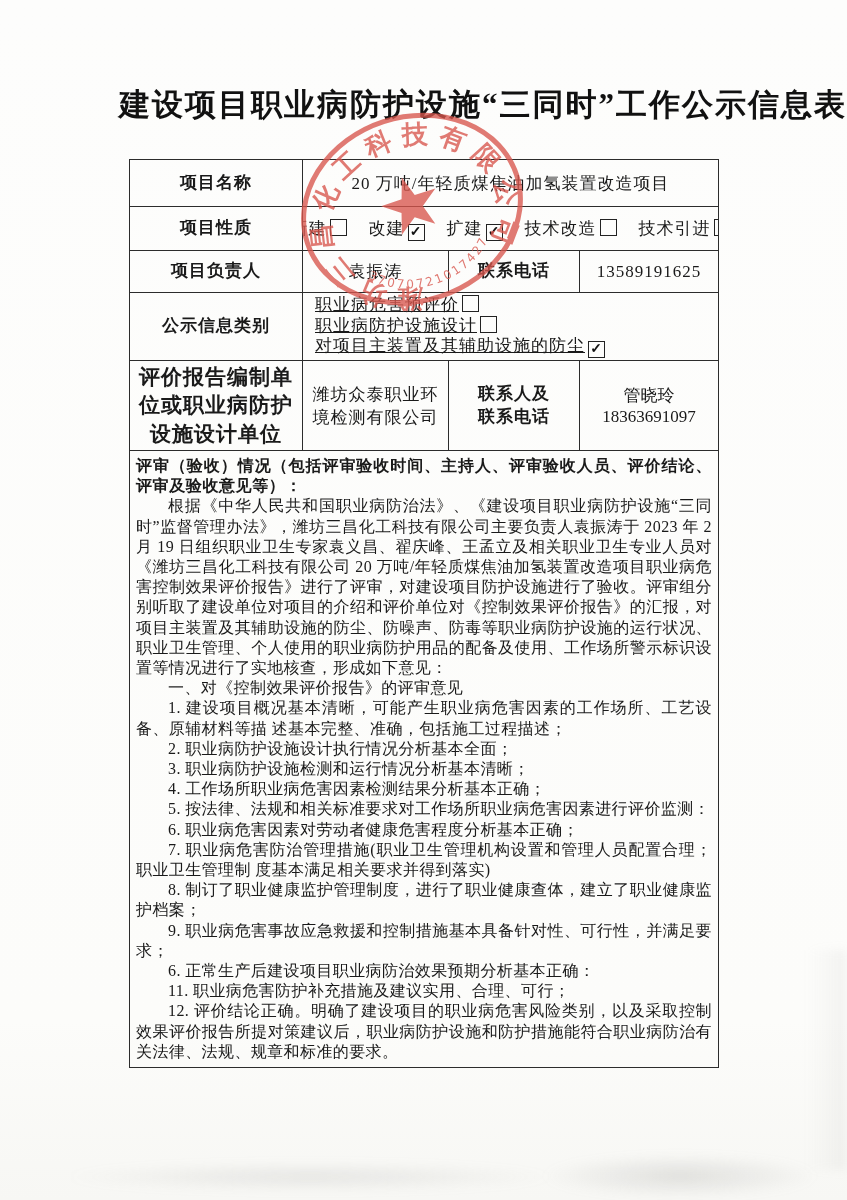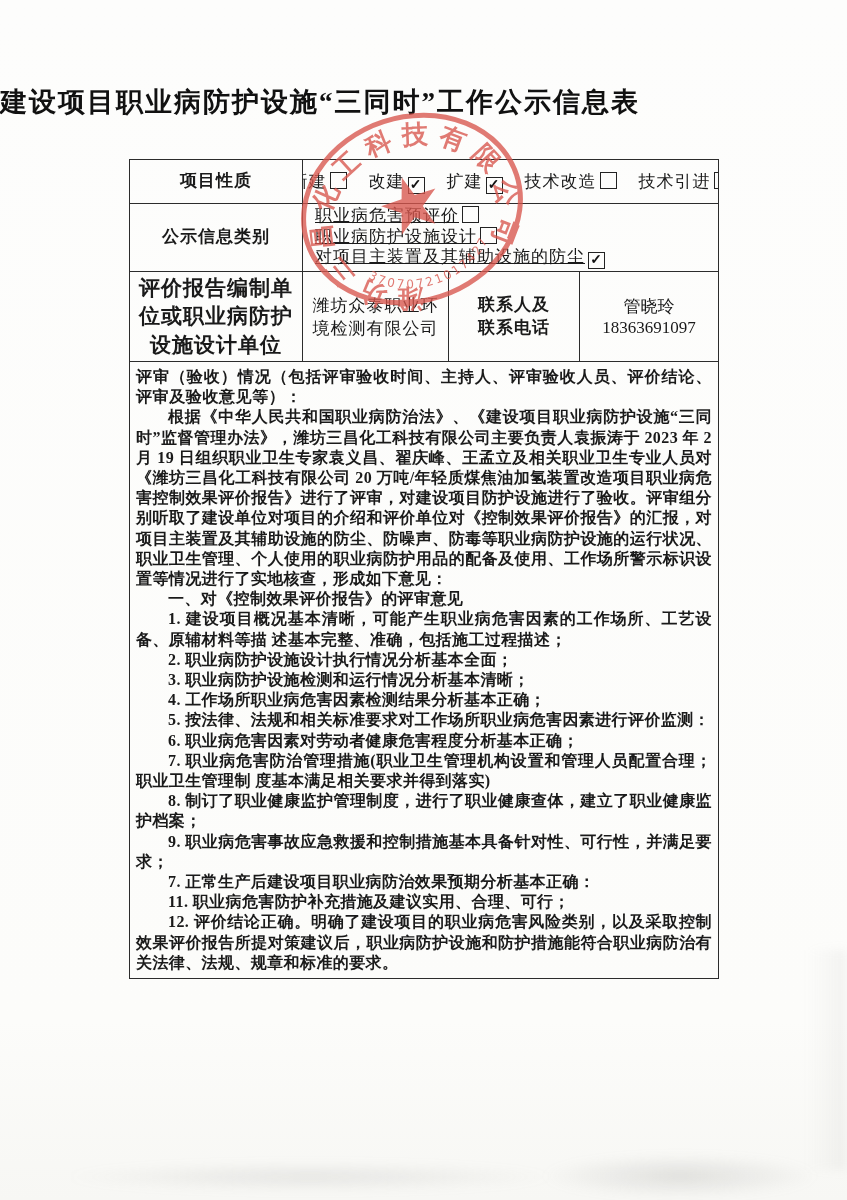--- a/index.html
+++ b/index.html
@@ -6,21 +6,21 @@
   body{
     width:847px;height:1200px;
     background:#fdfdfb;
     font-family:"Liberation Serif","DejaVu Serif",serif;
     color:#1d1d1d;
     overflow:hidden;
   }
   .page{position:relative;width:847px;height:1200px;background:linear-gradient(180deg,#fdfdfc 0%,#fcfcfa 85%,#f7f7f4 100%);}
   .doc-title{
     position:absolute;left:0;top:84px;width:847px;
-    text-align:left;font-size:27px;font-weight:bold;
+    text-align:right;font-size:31px;font-weight:bold;
     letter-spacing:2px;color:#111;
   }
   table.form{
     position:absolute;left:129px;top:159px;width:589px;
     border-collapse:collapse;table-layout:fixed;
     font-size:17px;color:#1a1a1a;
   }
   table.form td{
     border:1.6px solid #2c2c2c;
     padding:2px 6px;
@@ -42,22 +42,22 @@
   .nature-opt{white-space:nowrap;letter-spacing:1px;}
   .pub-line{line-height:20.5px;letter-spacing:1px;text-decoration:underline;}
   
   td.review-cell{
     vertical-align:top;text-align:left;
     padding:5px 9px 6px 9px;
     margin-left:40px;
   }
   .rv{font-size:16px;line-height:20.2px;letter-spacing:0.4px;text-align:justify;}
   .rv-heading{font-weight:bold;letter-spacing:0.6px;}
-  .rv-para{text-indent:2em;margin:0;font-weight:bold;}
-  .rv-bold{font-weight:bold;text-indent:2em;}
+  .rv-para{text-indent:2em;margin:0;}
+  .rv-bold{font-weight:normal;text-indent:2em;}
   
   .seal{position:absolute;left:286px;top:103px;pointer-events:none;}
   
   .smudge{position:absolute;pointer-events:none;filter:blur(5px);}
   .smudge-a{left:60px;bottom:8px;width:500px;height:30px;background:radial-gradient(ellipse at center,rgba(150,150,148,0.18),rgba(150,150,148,0) 70%);}
   .smudge-b{left:540px;bottom:2px;width:280px;height:44px;background:radial-gradient(ellipse at center,rgba(140,140,138,0.22),rgba(140,140,138,0) 70%);}
   .smudge-c{right:0px;top:950px;width:40px;height:220px;background:linear-gradient(90deg,rgba(160,160,158,0) 0%,rgba(160,160,158,0.10) 100%);}
 </style>
 </head>
 <body>
@@ -68,35 +68,45 @@
 
   <table class="form">
     <colgroup>
         <col style="width:173px">
         <col style="width:146px">
         <col style="width:131px">
         <col style="width:139px">
       </colgroup>
 
     <tbody>
+        <tr style="height:47px">
+      <td class="lbl">项目名称</td>
+      <td class="val" colspan="3">20 万吨/年轻质煤焦油加氢装置改造项目</td>
+    </tr>
 
 
     <tr style="height:44px">
       <td class="lbl">项目性质</td>
       <td class="val" colspan="3">
         <div class="nature-row">
           <span class="nature-opt"><span>新建</span><span class="cbx"></span></span>
           <span class="nature-opt"><span>改建</span><span class="cbx">✓</span></span>
           <span class="nature-opt"><span>扩建</span><span class="cbx">✓</span></span>
           <span class="nature-opt"><span>技术改造</span><span class="cbx"></span></span>
           <span class="nature-opt"><span>技术引进</span><span class="cbx"></span></span>
         </div>
       </td>
     </tr>
 
+    <tr style="height:42px">
+      <td class="lbl">项目负责人</td>
+      <td class="val">袁振涛</td>
+      <td class="lbl">联系电话</td>
+      <td class="val">13589191625</td>
+    </tr>
 
     <tr style="height:63px">
       <td class="lbl">公示信息类别</td>
       <td class="val left-cell" colspan="3">
         <div class="pub-line"><span>职业病危害预评价</span><span class="cbx"></span></div>
         <div class="pub-line"><span>职业病防护设施设计</span><span class="cbx"></span></div>
         <div class="pub-line"><span>对项目主装置及其辅助设施的防尘</span><span class="cbx">✓</span></div>
       </td>
     </tr>
 
@@ -117,21 +127,21 @@
           <div class="rv-bold">一、对《控制效果评价报告》的评审意见</div>
           <p class="rv-para">1. 建设项目概况基本清晰，可能产生职业病危害因素的工作场所、工艺设备、原辅材料等描 述基本完整、准确，包括施工过程描述；</p>
           <p class="rv-para">2. 职业病防护设施设计执行情况分析基本全面；</p>
           <p class="rv-para">3. 职业病防护设施检测和运行情况分析基本清晰；</p>
           <p class="rv-para">4. 工作场所职业病危害因素检测结果分析基本正确；</p>
           <p class="rv-para">5. 按法律、法规和相关标准要求对工作场所职业病危害因素进行评价监测：</p>
           <p class="rv-para">6. 职业病危害因素对劳动者健康危害程度分析基本正确；</p>
           <p class="rv-para">7. 职业病危害防治管理措施(职业卫生管理机构设置和管理人员配置合理；职业卫生管理制 度基本满足相关要求并得到落实)</p>
           <p class="rv-para">8. 制订了职业健康监护管理制度，进行了职业健康查体，建立了职业健康监护档案；</p>
           <p class="rv-para">9. 职业病危害事故应急救援和控制措施基本具备针对性、可行性，并满足要求；</p>
-          <p class="rv-para">7. 正常生产后建设项目职业病防治效果预期分析基本正确：</p>
+          <p class="rv-para">6. 正常生产后建设项目职业病防治效果预期分析基本正确：</p>
           <p class="rv-para">11. 职业病危害防护补充措施及建议实用、合理、可行；</p>
           <p class="rv-para">12. 评价结论正确。明确了建设项目的职业病危害风险类别，以及采取控制效果评价报告所提对策建议后，职业病防护设施和防护措施能符合职业病防治有关法律、法规、规章和标准的要求。</p>
         </div>
       </td>
     </tr>
   </tbody>
     </table>
 
   <svg class="seal" width="252" height="212" viewBox="0 0 252 212">
     <g transform="rotate(-18 126 106)" opacity="0.78">

